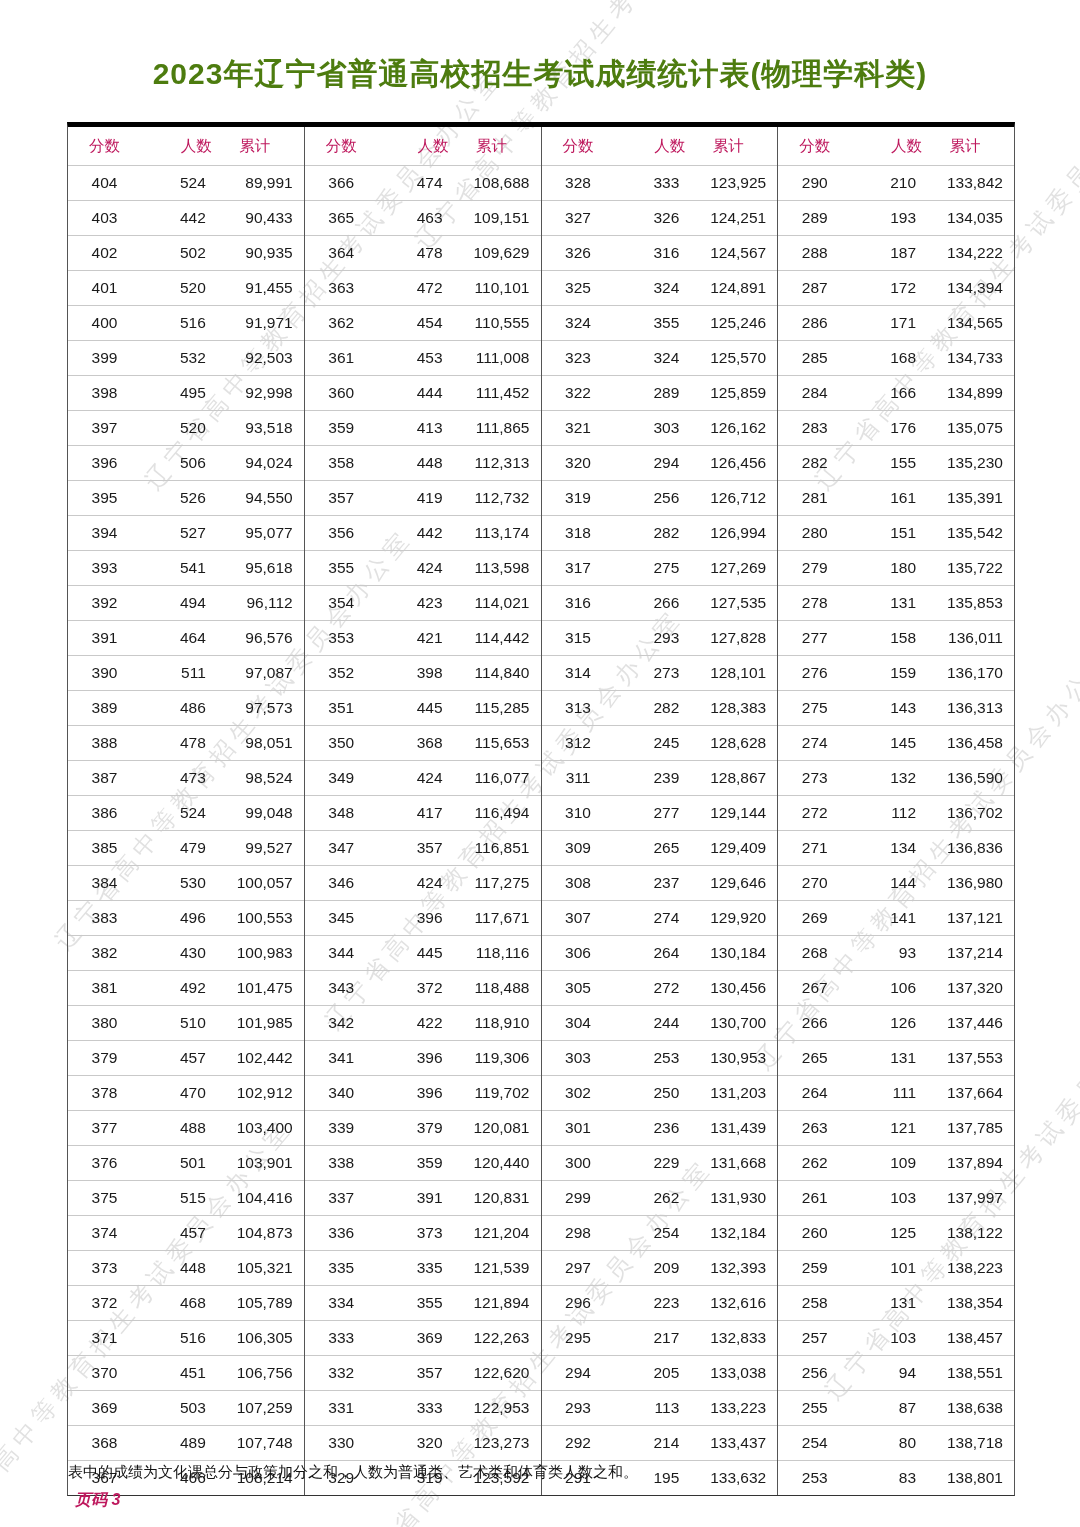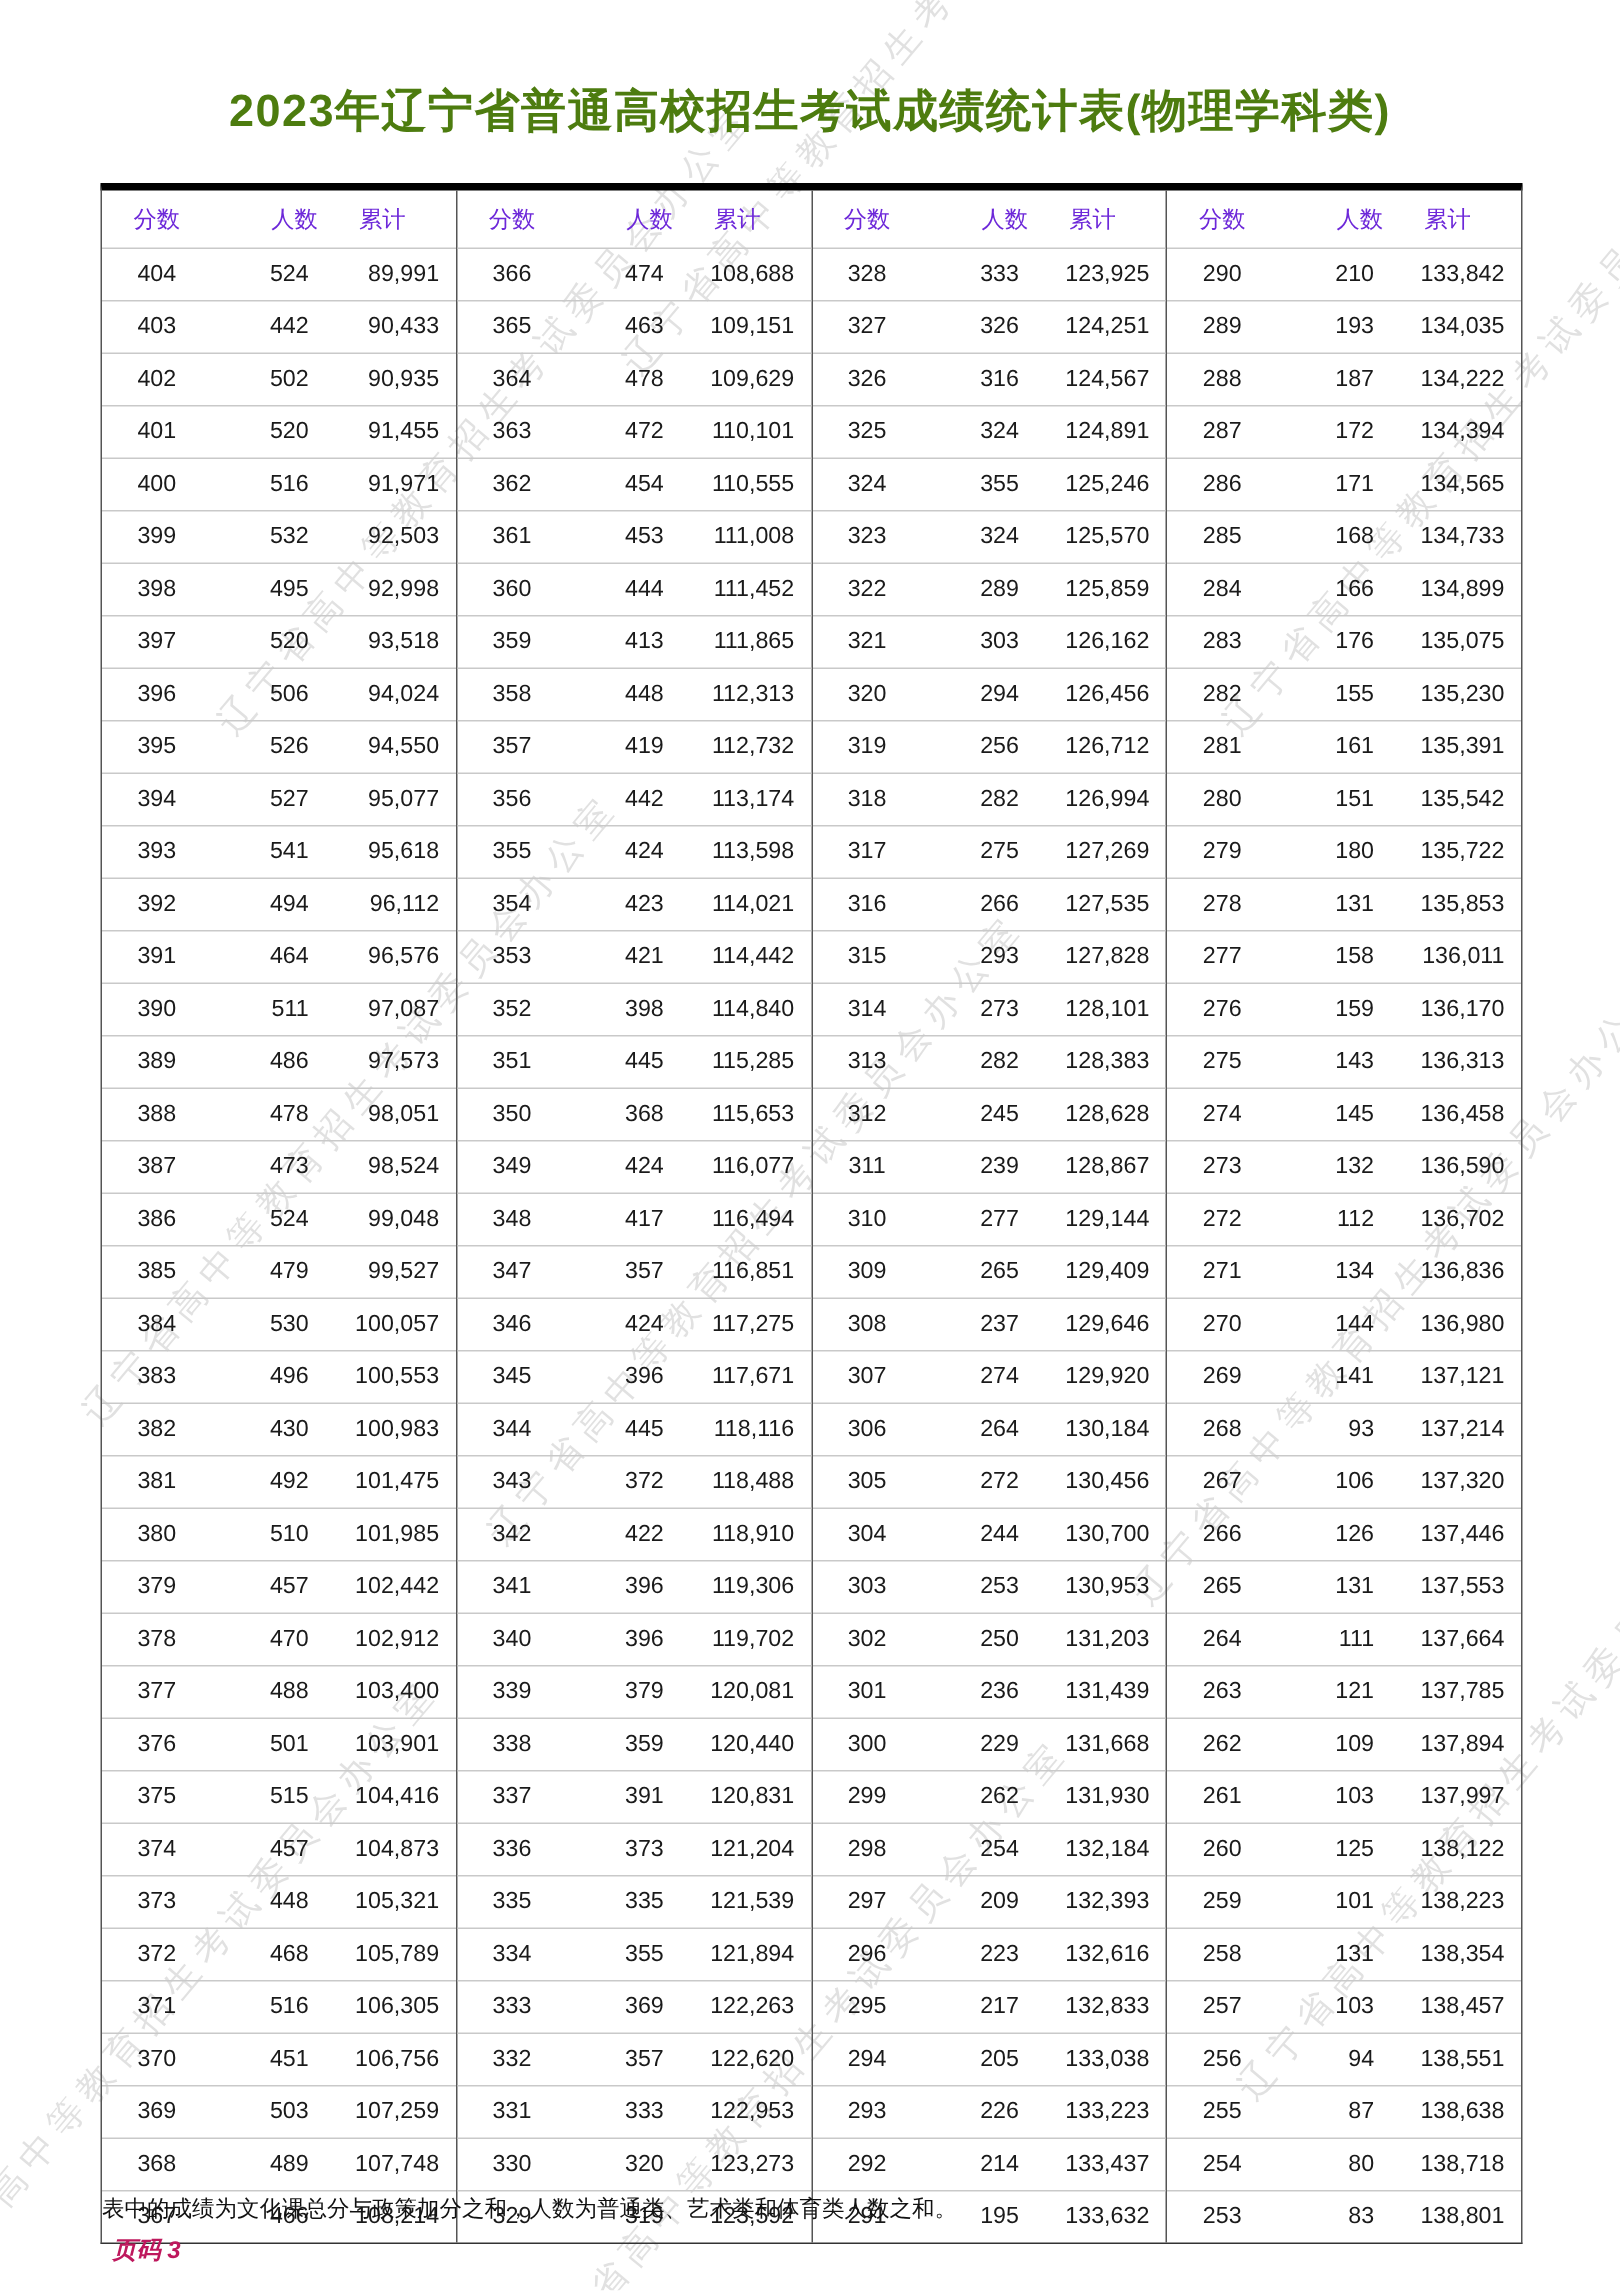--- a/index.html
+++ b/index.html
@@ -73,21 +73,21 @@
     align-items: center;
     height: 34px;
     border-bottom: 1px solid #c9c9c9;
     font-size: 15.5px;
     color: #1a1a1a;
   }
   .row:last-child { border-bottom: none; }
   .header-row {
     height: 38px;
     font-size: 15.5px;
-    color: #6d28d9;
+    color: #be185d;
   }
   .cell-score { width: 31%; text-align: center; }
   .cell-count { width: 30%; text-align: right; padding-right: 6px; box-sizing: border-box; }
   .cell-cum   { width: 39%; text-align: right; padding-right: 11px; box-sizing: border-box; }
   .header-row .cell-count { text-align: right; padding-right: 0; }
   .header-row .cell-cum   { text-align: center; padding-right: 6px; }
 
   .footnote {
     position: absolute;
     left: 68px;
@@ -695,21 +695,21 @@
           <div class="cell-count">217</div>
           <div class="cell-cum">132,833</div>
         </div>
         <div class="row">
           <div class="cell-score">294</div>
           <div class="cell-count">205</div>
           <div class="cell-cum">133,038</div>
         </div>
         <div class="row">
           <div class="cell-score">293</div>
-          <div class="cell-count">226</div>
+          <div class="cell-count">113</div>
           <div class="cell-cum">133,223</div>
         </div>
         <div class="row">
           <div class="cell-score">292</div>
           <div class="cell-count">214</div>
           <div class="cell-cum">133,437</div>
         </div>
         <div class="row">
           <div class="cell-score">291</div>
           <div class="cell-count">195</div>

